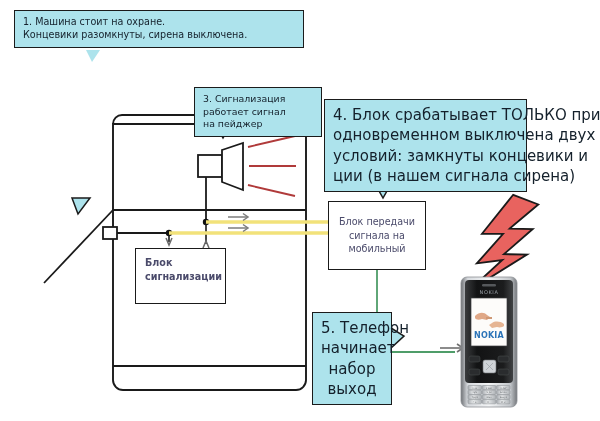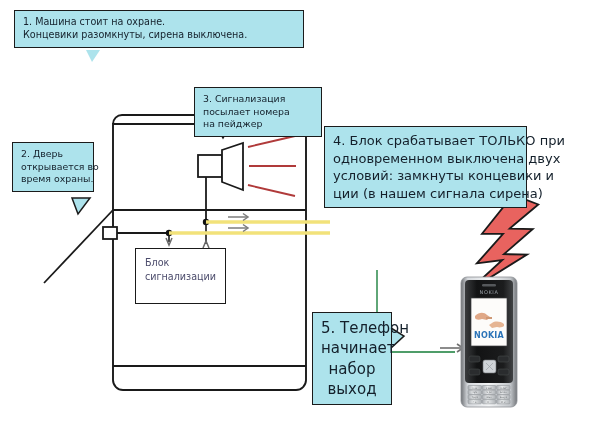--- a/index.html
+++ b/index.html
@@ -9,21 +9,21 @@
   svg.layer{position:absolute;left:0;top:0;width:600px;height:421px;overflow:visible;}
   .callout{position:absolute;box-sizing:border-box;background:#ade3ec;
            border:1.6px solid #1b1b1b;border-radius:0;color:#14202b;
            padding:5px 8px;line-height:1.35;}
   .callout div{white-space:nowrap;}
   .c-center{text-align:center;}
   .c-left{text-align:left;}
   .blockbox{position:absolute;box-sizing:border-box;background:#ffffff;
             border:1.7px solid #1a1a1a;color:#4b4b6b;line-height:1.45;}
   .bb-center{display:flex;flex-direction:column;align-items:center;justify-content:center;text-align:center;}
-  .bb-left{padding:7px 9px 0 9px;text-align:left;}
+  .bb-left{padding:7px 9px 0 9px;text-align:left;font-weight:bold;}
   .phone-wrap{position:absolute;}
 </style>
 </head>
 <body>
 
 <div id="stage">
 
   <svg class="layer" viewBox="0 0 600 421">
 
     <g>
@@ -92,46 +92,46 @@
     <g>
       <path d="M540,200 L513,242 L534,240 L511,272 L536,266 L506,300 L560,258 L537,260 L563,232 L540,234 L566,207 Z" transform="translate(-32,-6) rotate(6 535 250)" fill="#e8635f" stroke="#1a1a1a" stroke-width="1.8" stroke-linejoin="miter"></path>
     </g>
   </svg>
 
   <div class="callout c-left" style="left:14px;top:10px;width:290px;font-size:9.6px;">
     <div>1. Машина стоит на охране.</div>
     <div>Концевики разомкнуты, сирена выключена.</div>
   </div>
 
-  <div class="callout c-left" style="left:12px;top:142px;width:82px;font-size:9.4px;">
-    <div>2. Дверь</div>
-    <div>открывается во</div>
-    <div>время охраны.</div>
-  </div>
 
   <div class="callout c-left" style="left:194px;top:61px;width:128px;font-size:9.4px;margin-top:26px;">
     <div>3. Сигнализация</div>
-    <div>посылает номера</div>
+    <div>работает сигнал</div>
     <div>на пейджер</div>
   </div>
 
-  <div class="callout c-left" style="left:324px;top:99px;width:203px;font-size:13px;margin-top:27px;">
+  <div class="callout c-left" style="left:324px;top:99px;width:203px;font-size:15px;">
     <div>4. Блок срабатывает ТОЛЬКО при</div>
     <div>одновременном выключена двух</div>
     <div>условий: замкнуты концевики и</div>
     <div>ции (в нашем сигнала сирена)</div>
   </div>
 
   <div class="callout c-center" style="left:312px;top:312px;width:80px;font-size:15px;">
     <div>5. Телефон</div>
     <div>начинает</div>
     <div>набор</div>
     <div>выход</div>
   </div>
 
+  <div class="blockbox bb-center" style="left:328px;top:201px;width:98px;height:69px;font-size:9.6px;">
+    <div>Блок передачи</div>
+    <div>сигнала на</div>
+    <div>мобильный</div>
+  </div>
 
   <div class="blockbox bb-left" style="left:135px;top:248px;width:91px;height:56px;font-size:9.6px;">
     <div>Блок</div>
     <div>сигнализации</div>
   </div>
 
   <div class="phone-wrap" style="left:460px;top:276px;width:58px;height:132px;">
     <svg width="58" height="132" viewBox="0 0 58 132">
       <defs>
         <linearGradient id="bodyg" x1="0" y1="0" x2="1" y2="0">

